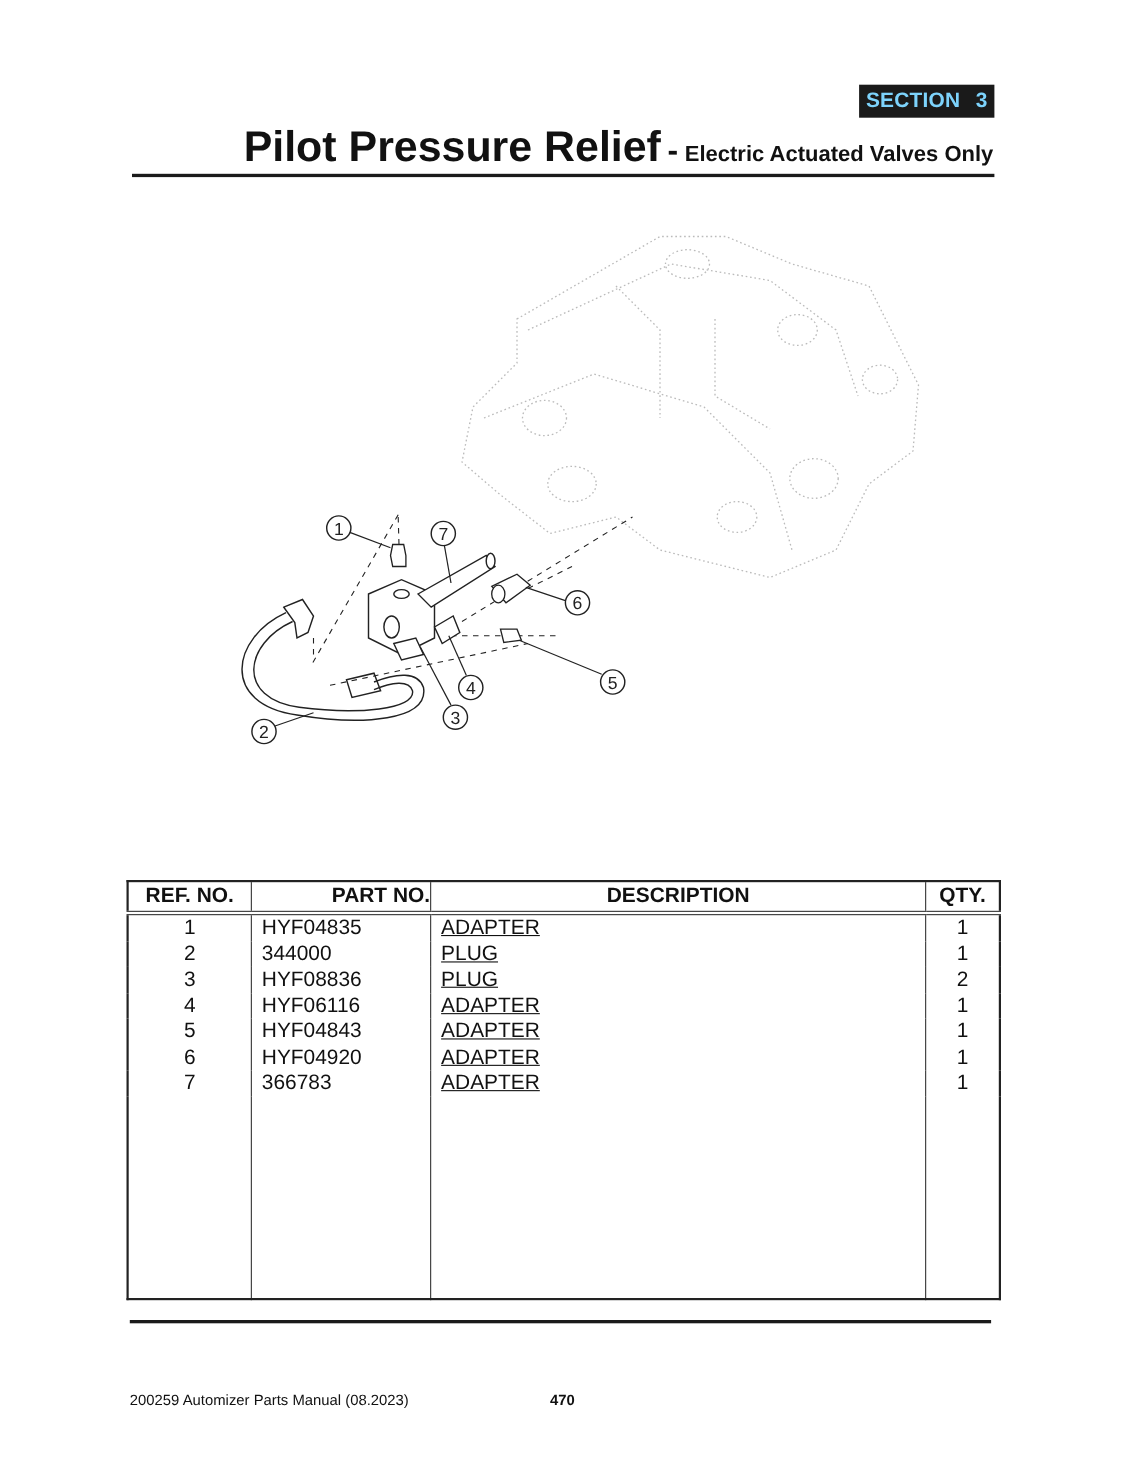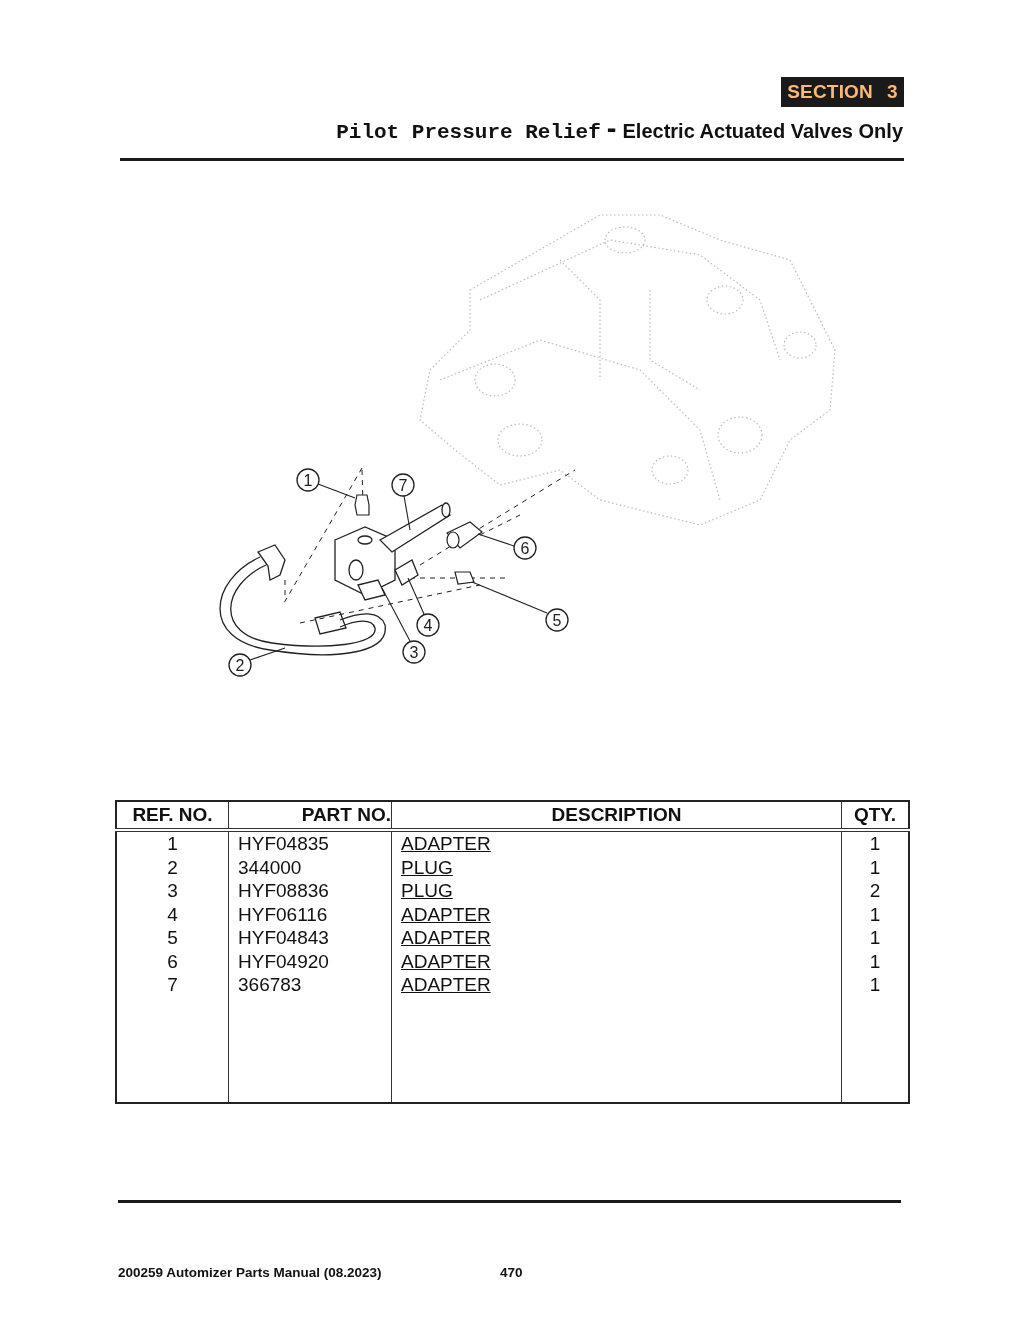--- a/index.html
+++ b/index.html
@@ -1,36 +1,36 @@
 <!DOCTYPE html>
 <html><head>
 <meta charset="utf-8">
 <style>
   html, body { margin:0; padding:0; background:#fff; }
   body { width:1024px; height:1326px; position:relative; font-family:"Liberation Sans", sans-serif; color:#111; overflow:hidden; }
-  .section-badge { position:absolute; left:781px; top:77px; width:123px; height:30px; background:#1a1a1a; color:#fdba74; font-weight:bold; font-size:19px; display:flex; align-items:center; justify-content:center; letter-spacing:0.2px; }
+  .section-badge { position:absolute; left:781px; top:77px; width:123px; height:30px; background:#1a1a1a; color:#7dd3fc; font-weight:bold; font-size:19px; display:flex; align-items:center; justify-content:center; letter-spacing:0.2px; }
   .section-badge .num { margin-left:14px; }
   .title { position:absolute; right:121px; top:112px; white-space:nowrap; }
-  .title .main { font-size:21px; font-weight:bold;font-family:Liberation Mono, monospace; }
+  .title .main { font-size:39px; font-weight:bold; }
   .title .sep { font-size:29px; font-weight:bold; margin:0 6px; }
   .title .sub { font-size:20px; font-weight:bold; }
   .rule-top { position:absolute; left:120px; top:158px; width:784px; height:3px; background:#1a1a1a; }
   .diagram { position:absolute; left:200px; top:200px; width:660px; height:500px; }
-  .parts-table { position:absolute; left:115px; top:800px; width:795px; height:304px; border:2px solid #222; box-sizing:border-box; border-collapse:collapse; }
+  .parts-table { position:absolute; left:115px; top:800px; width:795px; height:382px; border:2px solid #222; box-sizing:border-box; border-collapse:collapse; }
   .parts-table th { font-size:19px; font-weight:bold; height:26px; border-bottom:4px double #333; text-align:center; padding:0; }
   .parts-table td { font-size:19px; padding:0 0 0 0; height:23.5px; line-height:23px; vertical-align:top; }
   .parts-table th, .parts-table td { border-left:1.5px solid #333; }
   .parts-table th:first-child, .parts-table td:first-child { border-left:none; }
   .col-ref { width:111px; text-align:center; }
   .col-part { width:153px; padding-left:9px !important; }
   .col-desc { padding-left:9px !important;text-decoration:underline; }
   .col-qty { width:66px; text-align:center; }
   .filler td { height:auto; }
   .rule-bottom { position:absolute; left:118px; top:1200px; width:783px; height:3px; background:#1a1a1a; }
-  .footer-left { position:absolute; left:118px; top:1265px; font-size:13.5px;font-weight:bold; }
+  .footer-left { position:absolute; left:118px; top:1265px; font-size:13.5px; }
   .footer-page { position:absolute; left:500px; top:1265px; font-size:13.5px;font-weight:bold; }
 </style>
 </head>
 <body>
 
 <div class="section-badge">
   <span>SECTION</span>
   <span class="num">3</span>
 </div>
 

